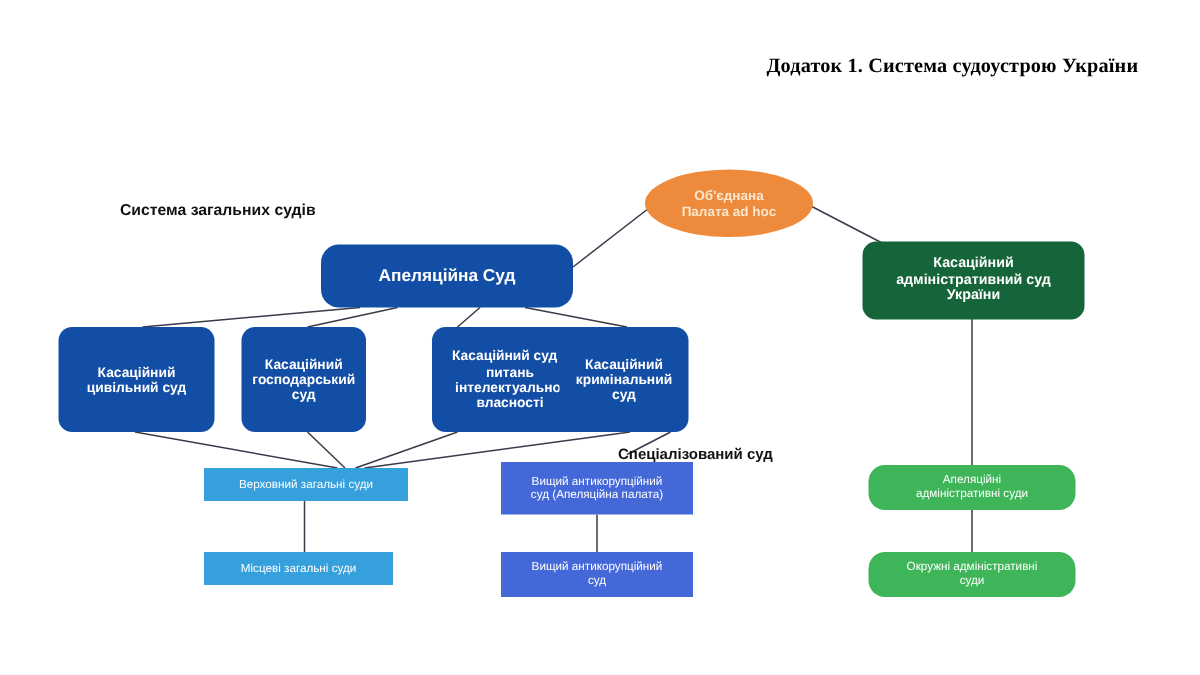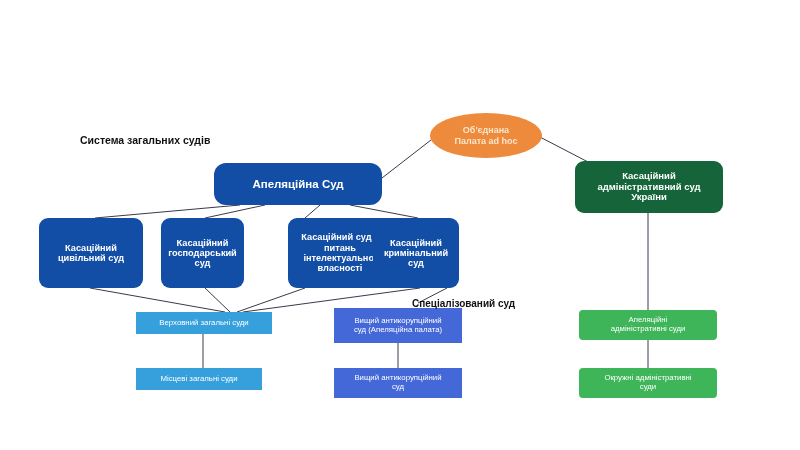--- a/index.html
+++ b/index.html
@@ -99,39 +99,40 @@
   
   .royalblue {
     background: #4468D8;
     border-radius: 0px;
     font-weight: normal;
     font-size: 7.8px;
   }
   
   .midgreen {
     background: #3FB55A;
-    border-radius: 4px;
+    border-radius: 11px;
     font-weight: normal;
     font-size: 7.8px;
   }
   
   .ellipse {
     background: #ED8A3C;
     border-radius: 50%;
     color: #FBE6CC;
     font-weight: bold;
     font-size: 9px;
     font-style: normal;
   }
 </style>
 </head>
 <body>
 
 <div id="canvas">
 
+  <div class="title" style="left:511px; top:36px;">Додаток 1. Система судоустрою України</div>
 
   <div class="section-label" style="left:80px; top:134px;">Система загальних судів</div>
   <div class="small-label" style="left:412px; top:298px;">Спеціалізований суд</div>
 
   <svg class="lines" viewBox="0 0 800 450" xmlns="http://www.w3.org/2000/svg">
     <g stroke="#3A3A4A" stroke-width="1" fill="none">
 
       <line x1="382" y1="178" x2="440" y2="133"></line>
 
       <line x1="538" y1="136" x2="590" y2="163"></line>

